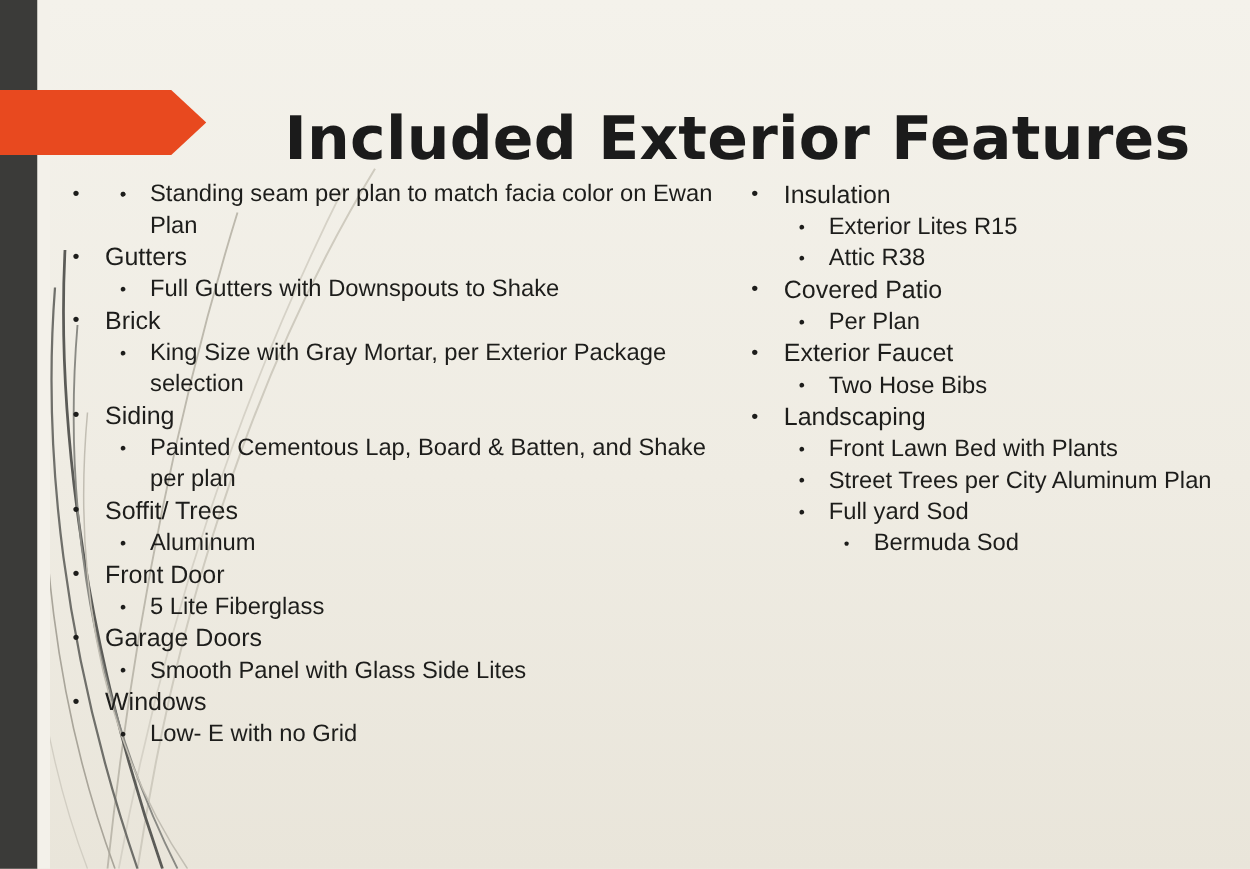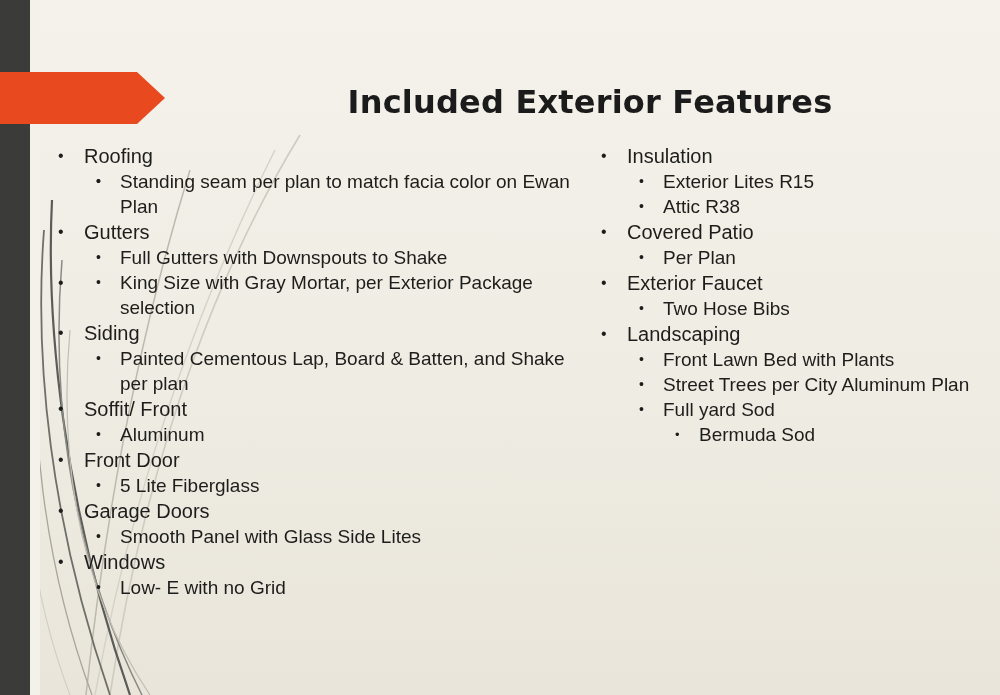--- a/index.html
+++ b/index.html
@@ -61,21 +61,21 @@
     width: 165px;
     height: 52px;
     z-index: 3;
   }
   .title {
     position: absolute;
     left: 200px;
     top: 83px;
     width: 780px;
     text-align: center;
-    font-size: 32px;
+    font-size: 48px;
     font-weight: bold;
     color: #1b1b1b;
     letter-spacing: 0.2px;
     z-index: 4;
     font-family: "DejaVu Sans", sans-serif;
   }
   .columns {
     position: absolute;
     top: 143px;
     left: 0;
@@ -180,21 +180,20 @@
 
 <div class="title">Included Exterior Features</div>
 
 <div class="columns">
 
   <div class="col col-left">
     <ul class="lvl1">
 
       <li>
         <span class="bullet">•</span>
-        <span class="txt">Roofing</span>
         <ul class="lvl2">
           <li>
             <span class="bullet">•</span>
           </li>
           <li>
             <span class="bullet">•</span>
             <span>Standing seam per plan to match facia color on Ewan Plan</span>
           </li>
         </ul>
       </li>
@@ -205,20 +204,21 @@
         <ul class="lvl2">
           <li>
             <span class="bullet">•</span>
             <span>Full Gutters with Downspouts to Shake</span>
           </li>
         </ul>
       </li>
 
       <li>
         <span class="bullet">•</span>
+        <span class="txt">Brick</span>
         <ul class="lvl2">
           <li>
             <span class="bullet">•</span>
             <span>King Size with Gray Mortar, per Exterior Package selection</span>
           </li>
         </ul>
       </li>
 
       <li>
         <span class="bullet">•</span>
@@ -226,21 +226,21 @@
         <ul class="lvl2">
           <li>
             <span class="bullet">•</span>
             <span>Painted Cementous Lap, Board &amp; Batten, and Shake per plan</span>
           </li>
         </ul>
       </li>
 
       <li>
         <span class="bullet">•</span>
-        <span class="txt">Soffit/ Front</span>
+        <span class="txt">Soffit/ Trees</span>
         <ul class="lvl2">
           <li>
             <span class="bullet">•</span>
             <span>Aluminum</span>
           </li>
         </ul>
       </li>
 
       <li>
         <span class="bullet">•</span>

